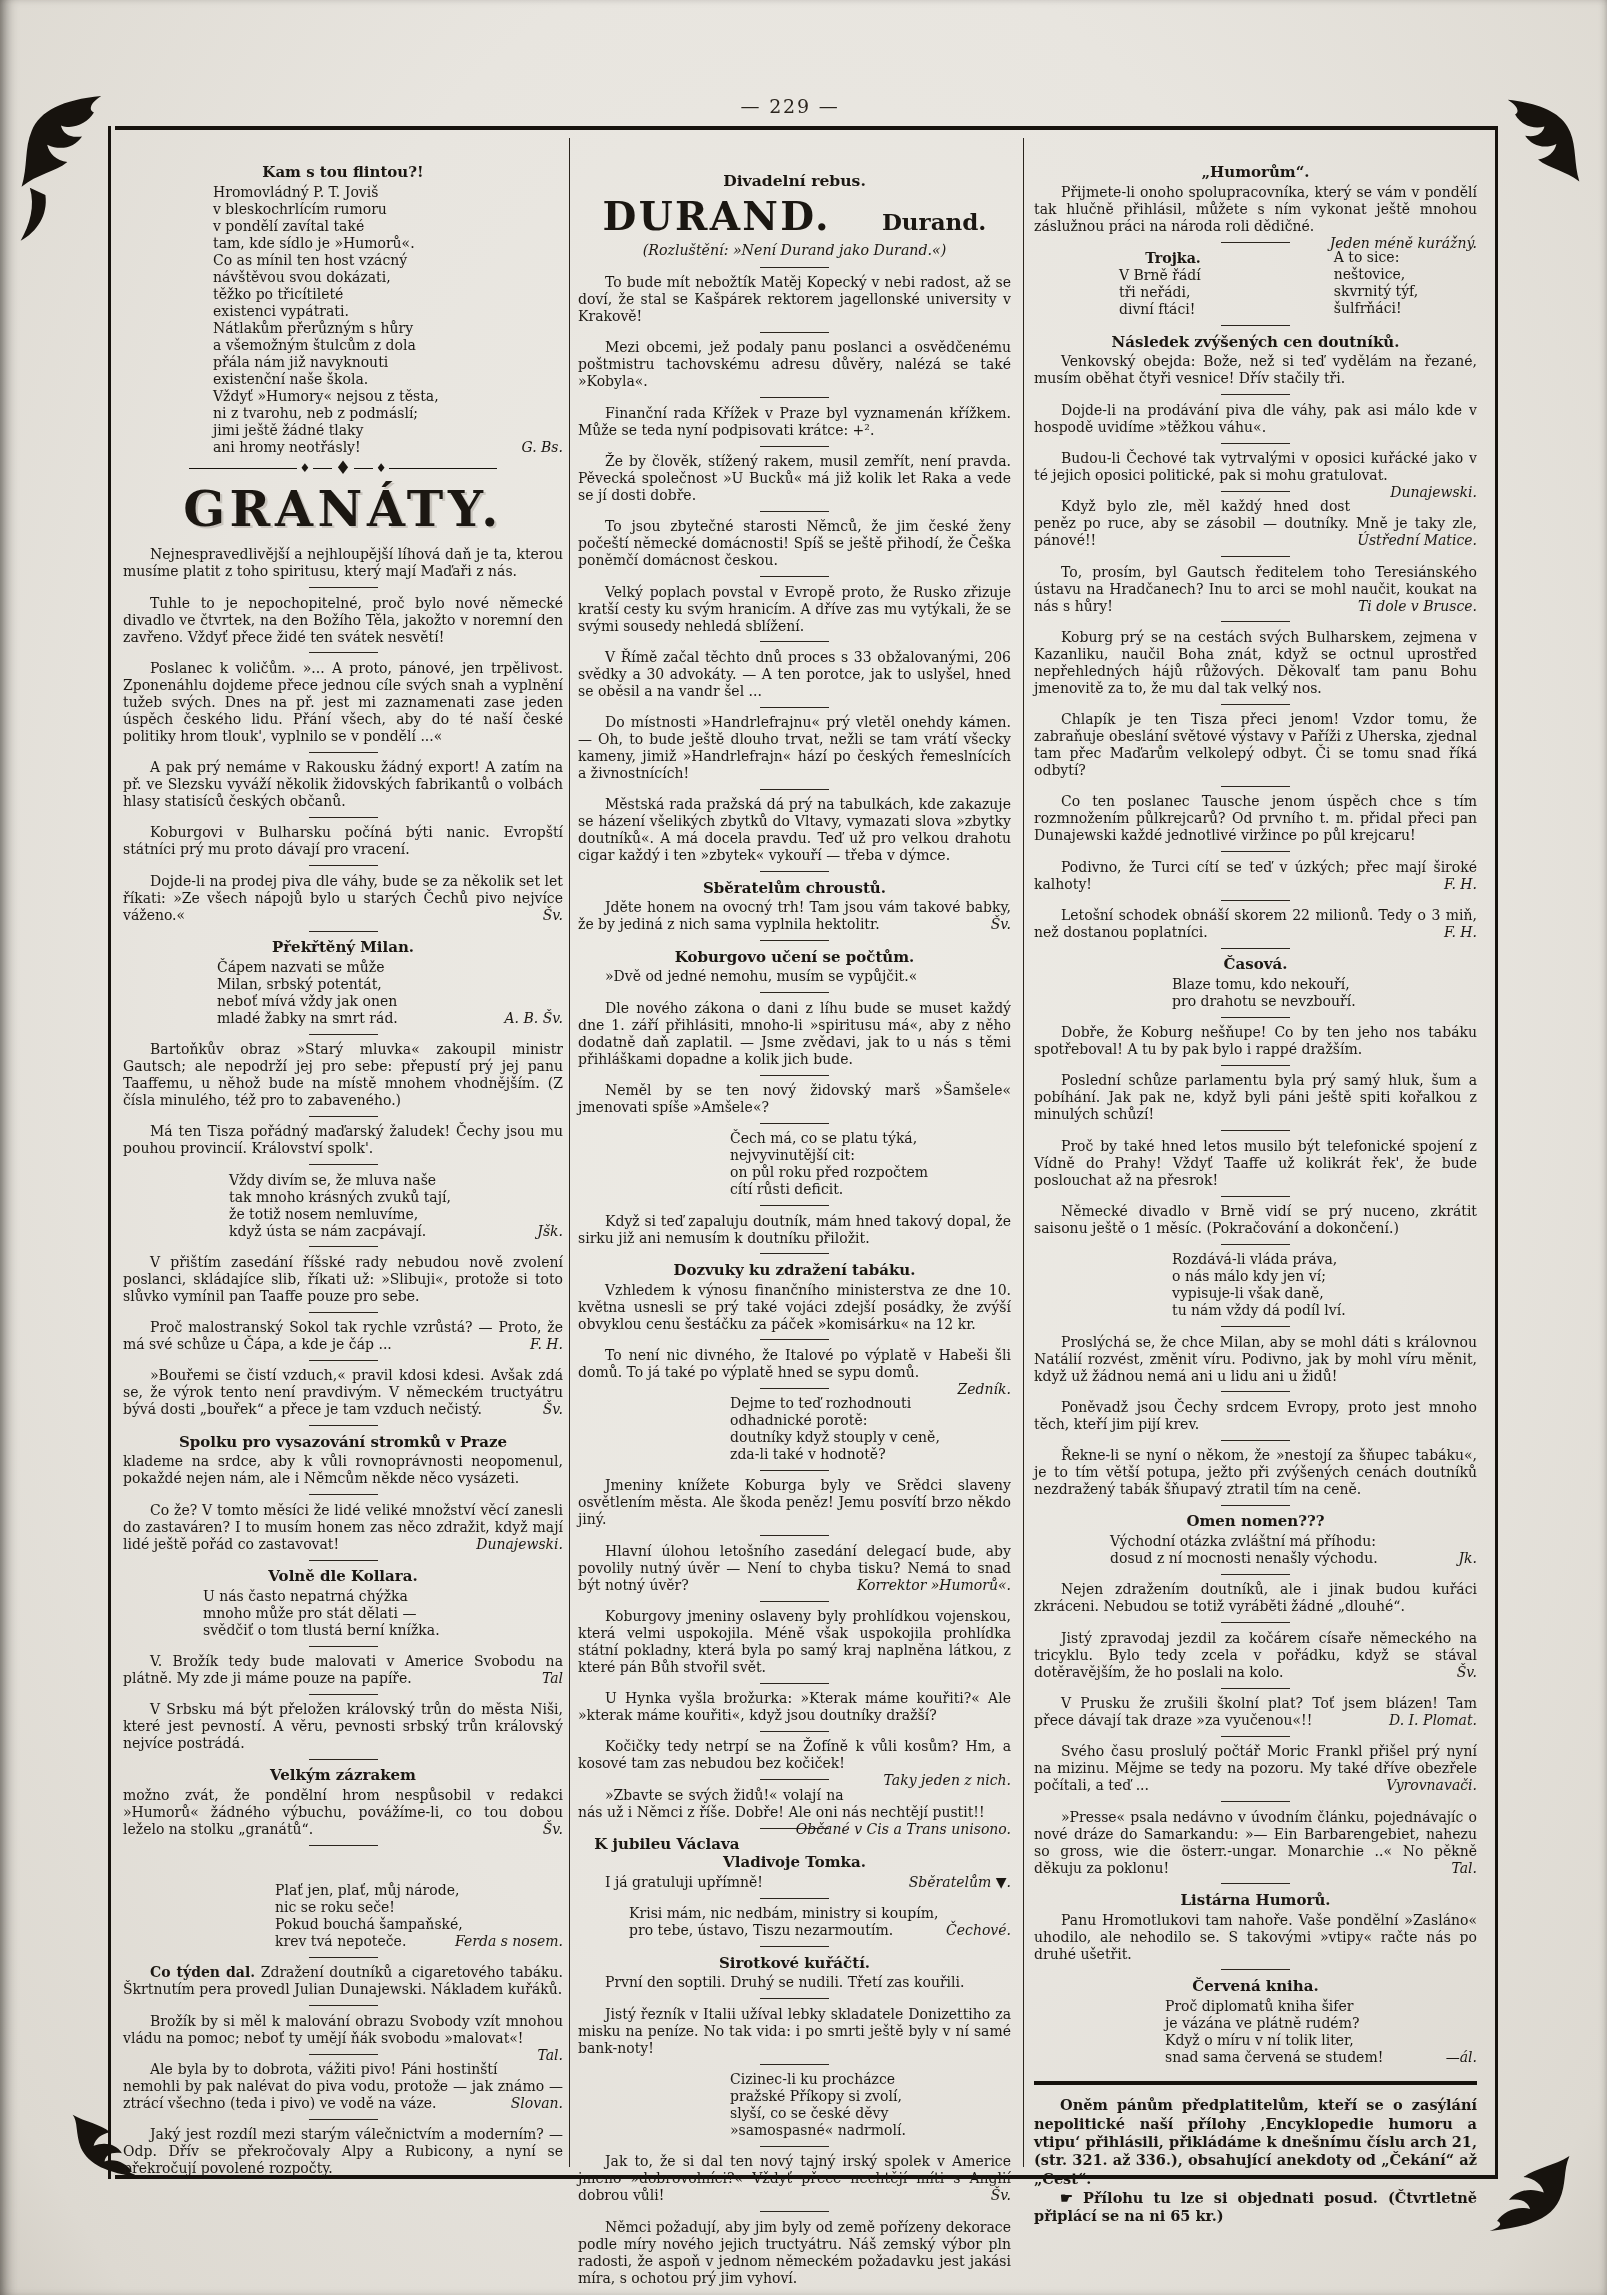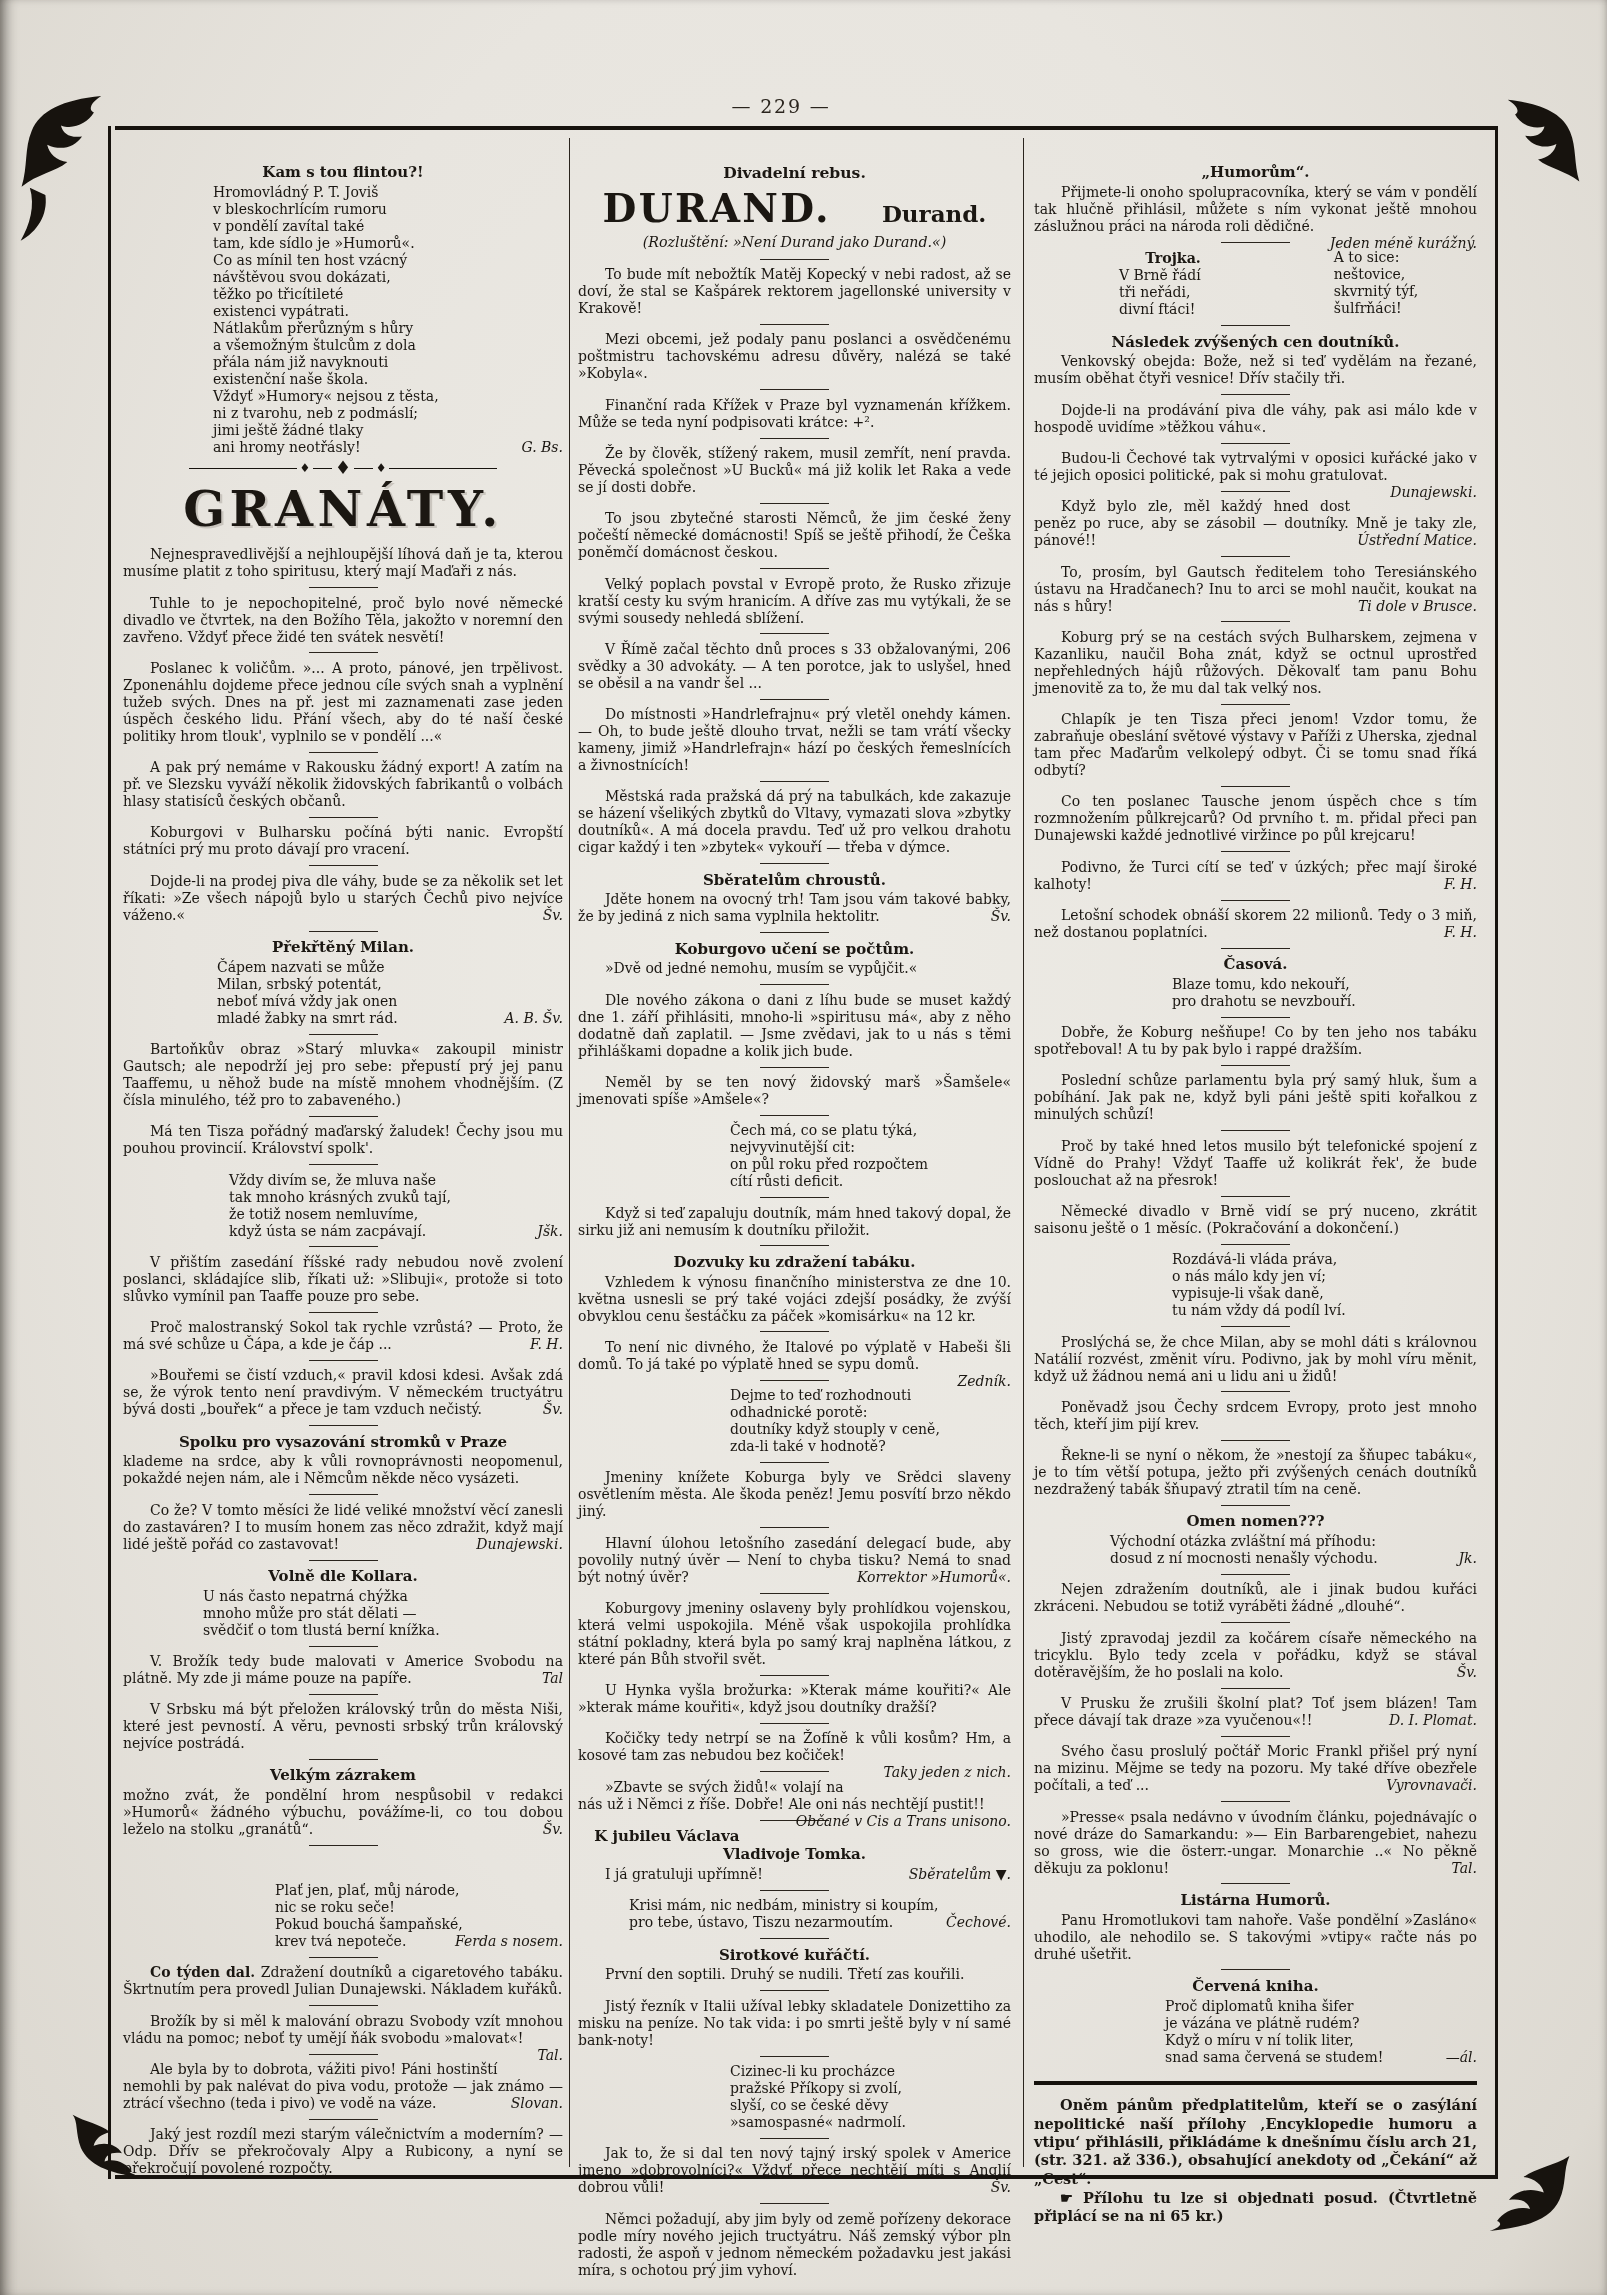--- a/index.html
+++ b/index.html
@@ -22,21 +22,21 @@
   .col-rule{position:absolute;top:138px;height:2029px;width:1.4px;background:#2a241d;}
   #colrule-1{left:569px;}
   #colrule-2{left:1023px;}
   .corner{position:absolute;}
   .corner svg{display:block;}
   #corner-tl{left:17.4px;top:92px;}
   #corner-tr{left:1505px;top:97px;transform:scaleX(-1);}
   #corner-bl{left:69px;top:2110px;transform:scaleY(-1);}
   #corner-br{left:1487px;top:2152px;transform:scale(-1,-1);}
   #page-number{
-    position:absolute;top:95px;left:0;width:1562px;text-align:center;
+    position:absolute;top:95px;left:9px;width:1562px;text-align:center;
     font-size:19px;letter-spacing:1.8px;color:#2a241d;
   }
   
   .column{position:absolute;top:163px;}
   #col0{left:123px;width:440px;}
   #col1{left:578px;width:433px;}
   #col2{left:1034px;width:443px;}
   
   .block{position:relative;}
   .ptext{
@@ -56,21 +56,21 @@
   
   .duo{display:flex;gap:133px;padding-left:85px;font-size:14px;line-height:17px;}
   .duo-t{text-align:right;margin:0;font-size:14.2px;}
   
   .display-title{
     text-align:center;font-size:49px;line-height:54px;font-weight:bold;
     letter-spacing:4.6px;margin:12px 0 10px 0;
     text-shadow:2.3px 2.3px 0 rgba(60,52,40,.18);
   }
   
-  .rebus{text-align:center;}
+  .rebus{text-align:center;margin-top:8px;}
   .rebus-small{font-weight:bold;font-size:15.6px;line-height:19px;}
   .rebus-row{display:flex;justify-content:center;align-items:baseline;gap:51px;margin:2.8px 0 3.7px;}
   .rebus-big{font-size:39px;font-weight:bold;letter-spacing:2.3px;}
   .rebus-side{font-size:23px;font-weight:bold;}
   .rebus-sol{font-style:italic;font-size:14.2px;line-height:17.4px;}
   
   .fancy{display:flex;align-items:center;justify-content:center;margin:10px auto 8.3px;}
   .fancy i{display:block;border-top:1.8px solid #17130e;}
   .fancy .fl{width:108px;}
   .fancy .fs{width:19px;border-top-width:1.4px;}

